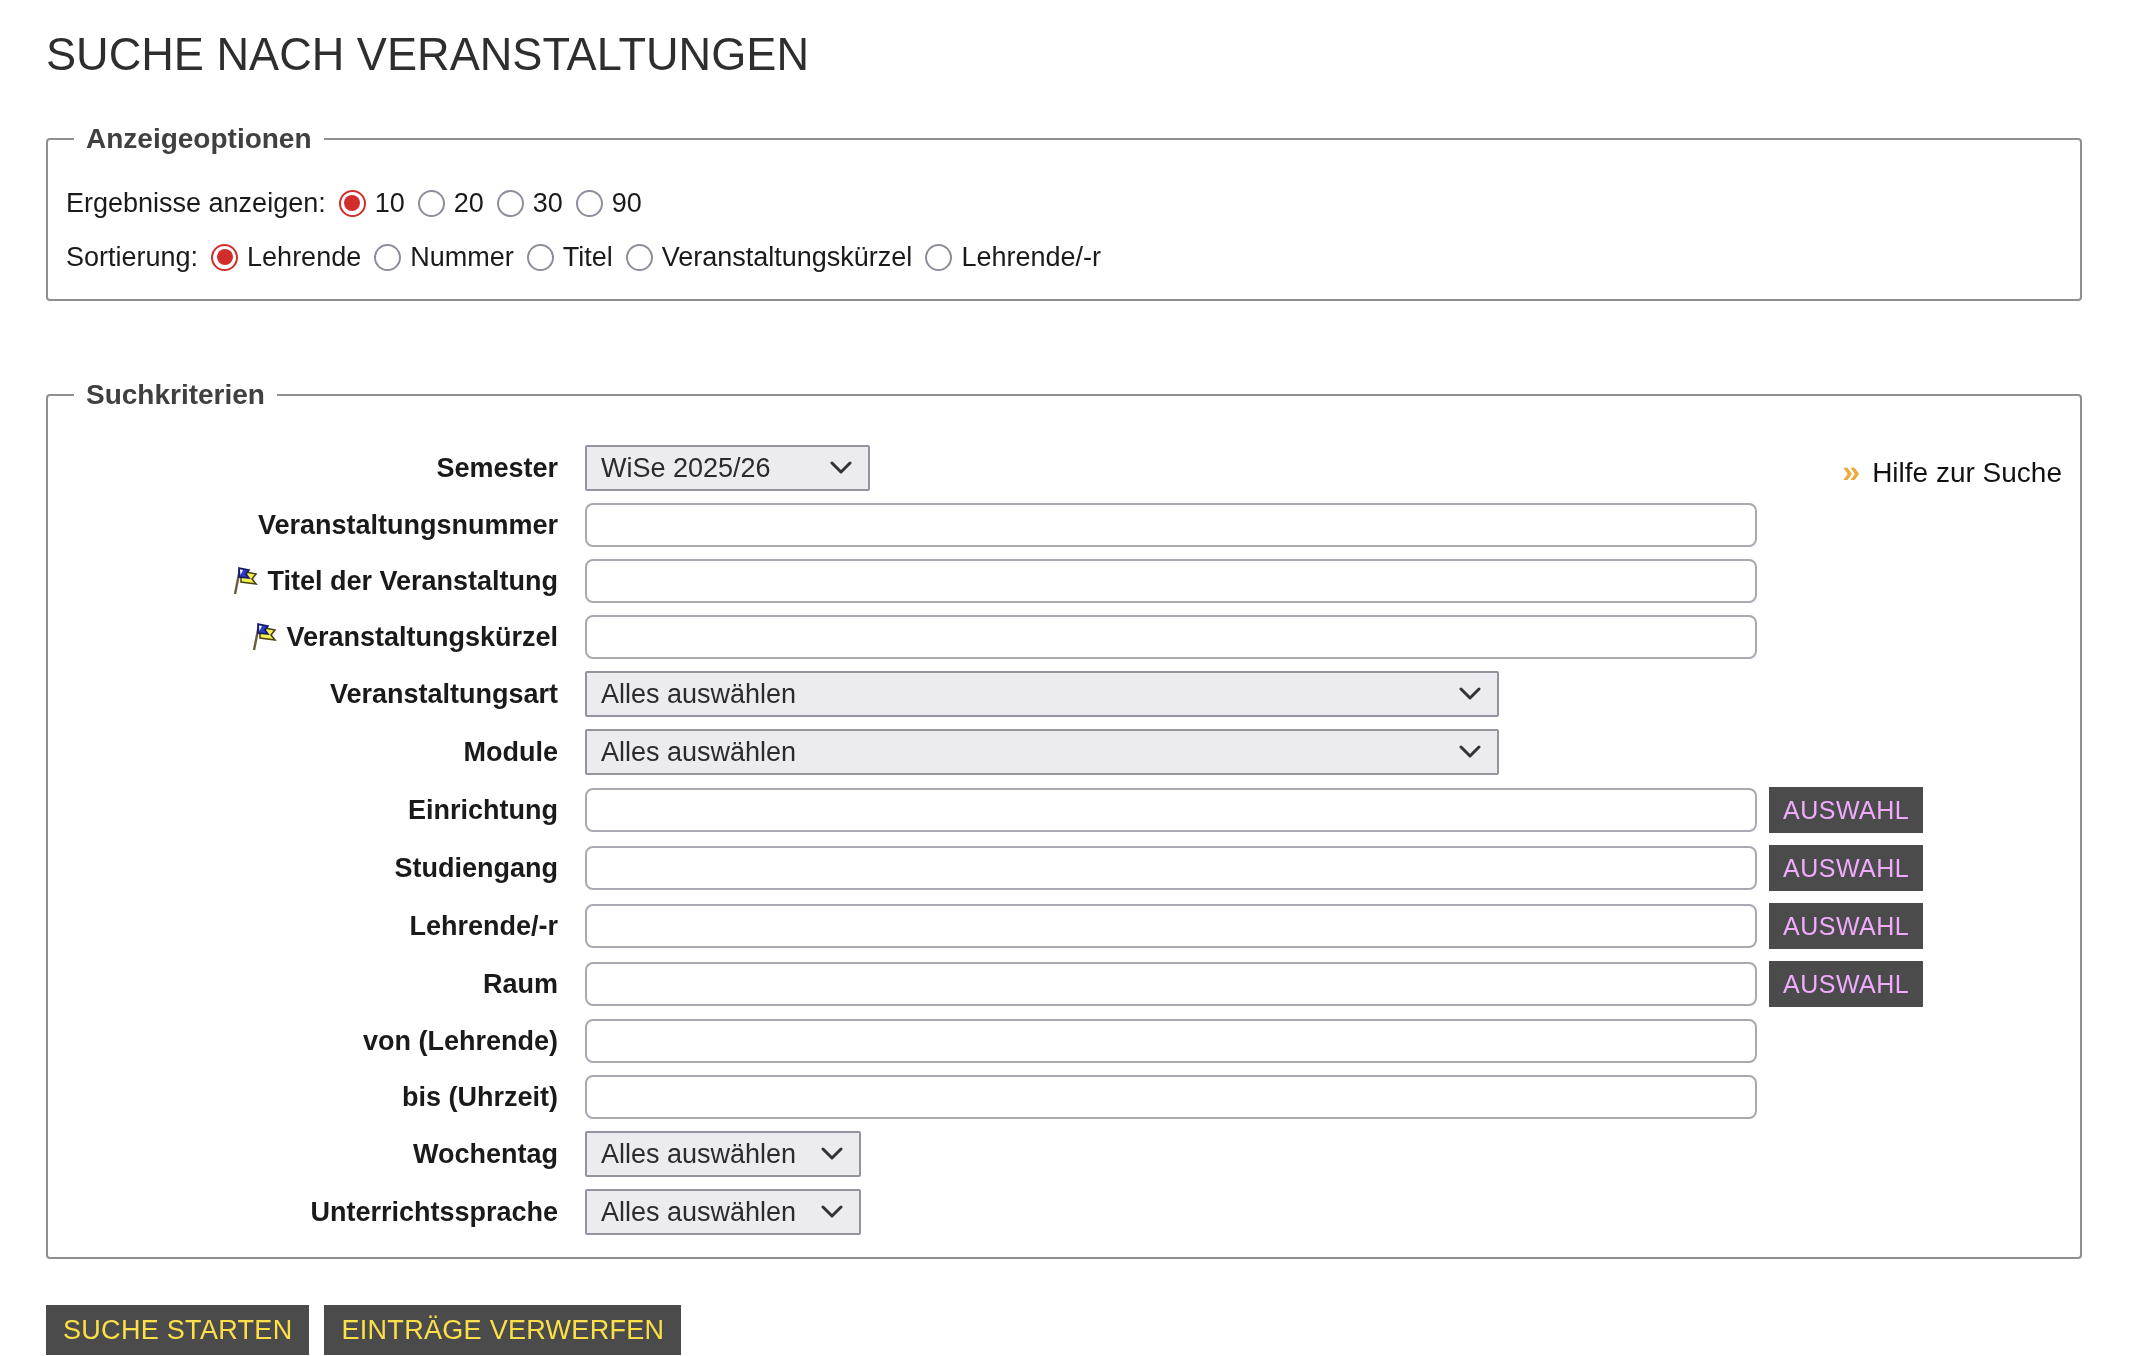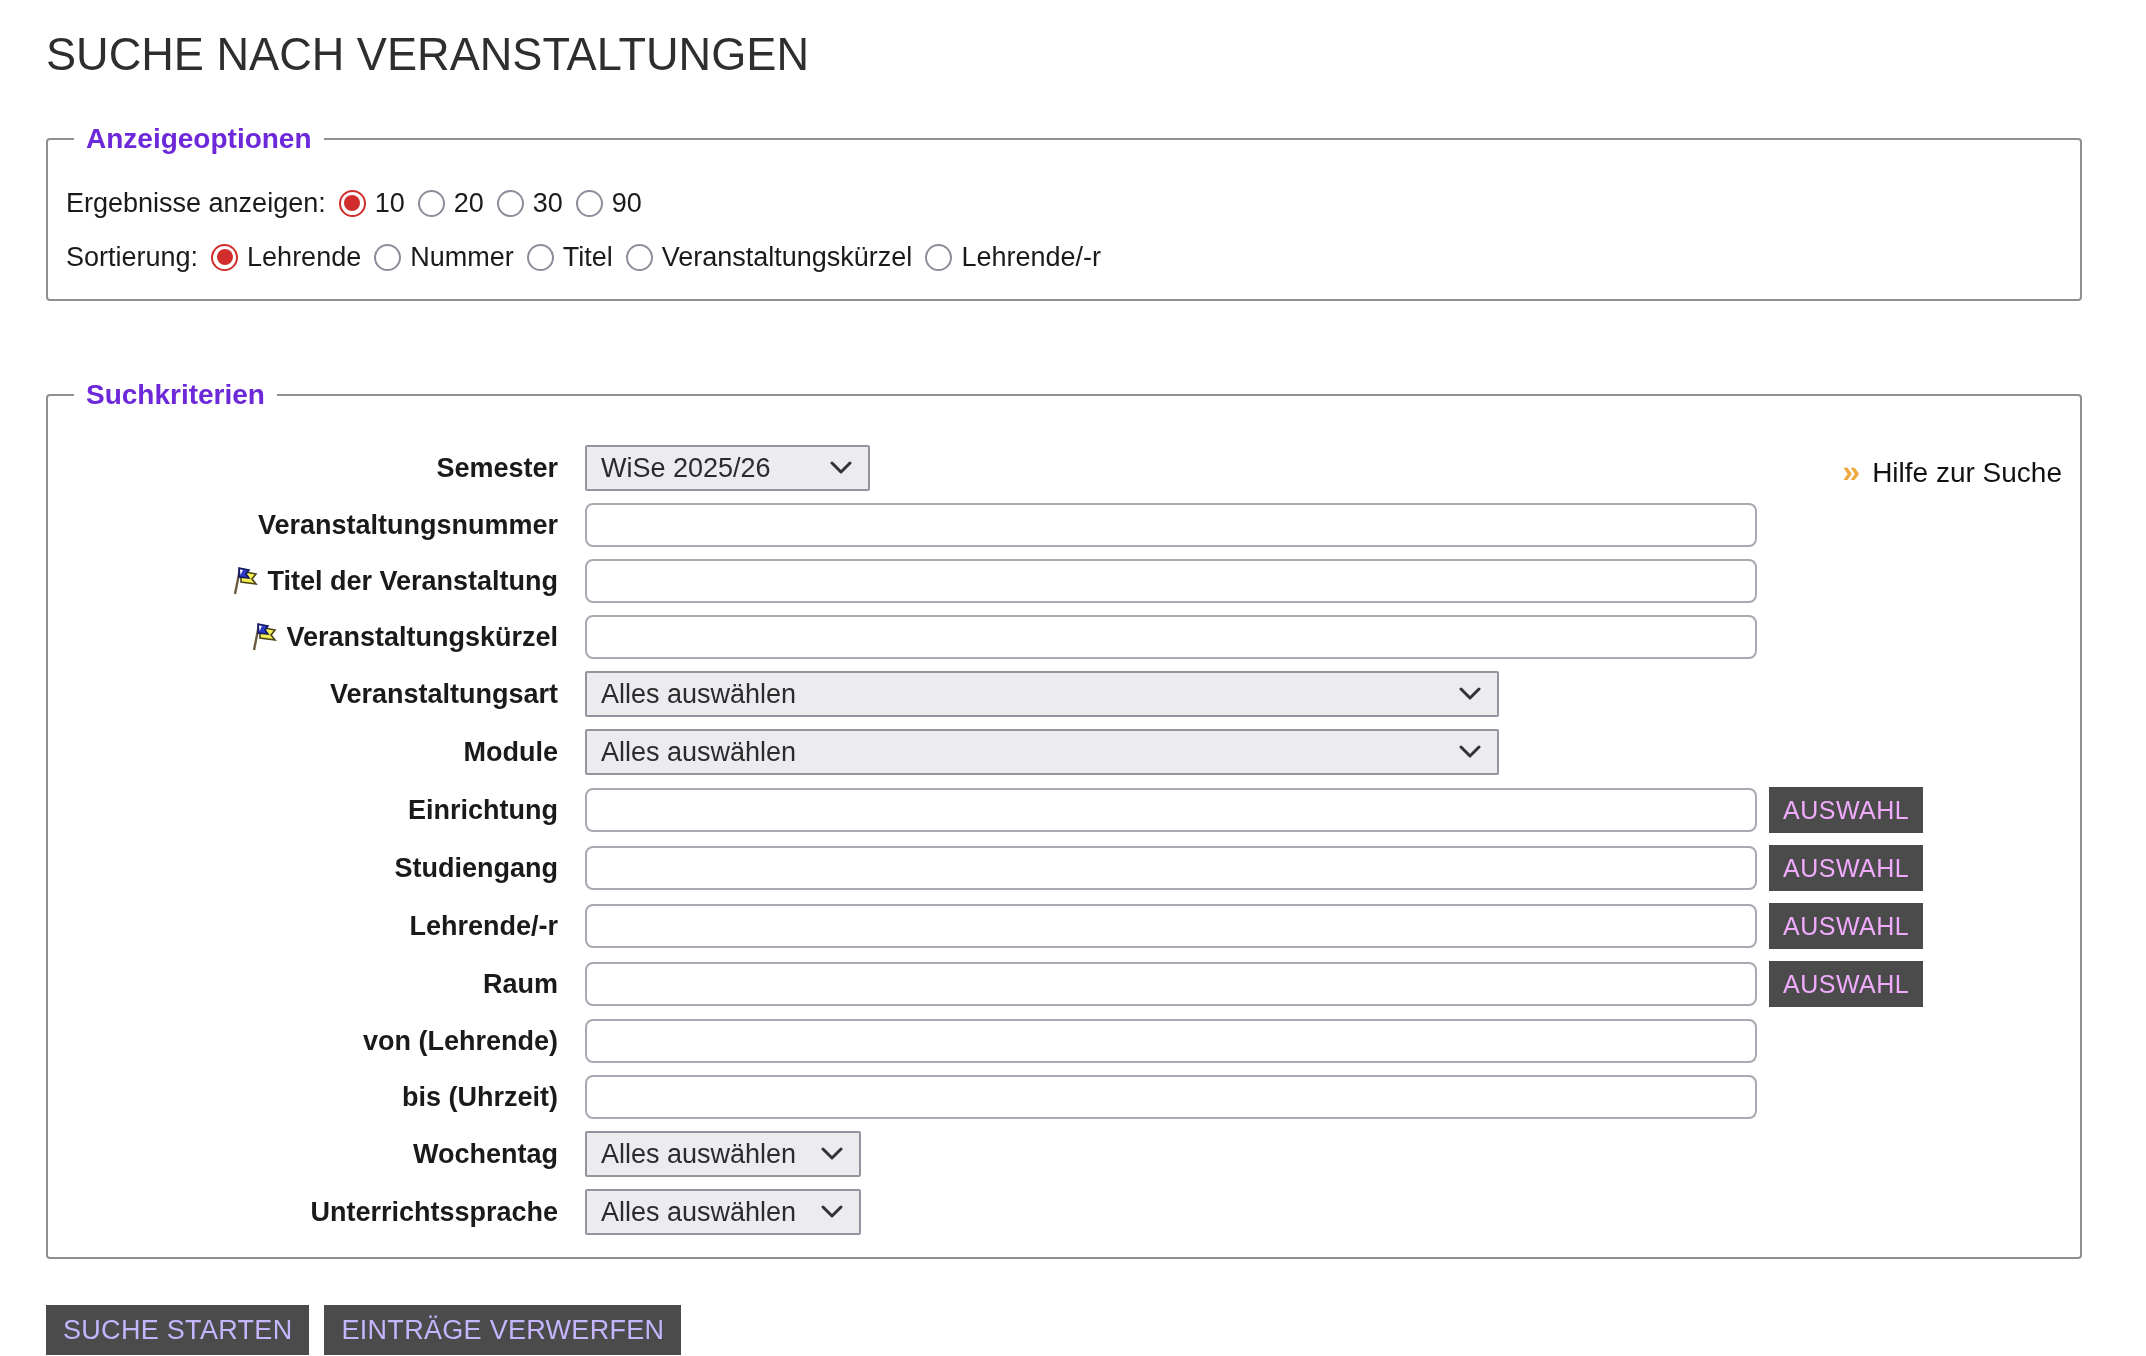--- a/index.html
+++ b/index.html
@@ -35,21 +35,21 @@
     padding: 14px 18px 22px 16px;
     background: #ffffff;
   }
   fieldset.anzeige { margin-top: 42px; }
   fieldset.suchkriterien { margin-top: 78px; position: relative; padding-top: 22px; }
   legend {
     font-size: 28px;
     font-weight: bold;
     padding: 0 12px;
     margin-left: 10px;
-    color: #6d28d9;
+    color: #404040;
   }
   
   .radio-row {
     display: flex;
     align-items: center;
     font-size: 27px;
     margin: 14px 0 0 2px;
     height: 40px;
   }
   .radio-row .group-label { white-space: nowrap; }
@@ -143,21 +143,21 @@
     padding: 0 14px;
     border: none;
     display: flex;
     align-items: center;
     letter-spacing: 0.5px;
     cursor: pointer;
   }
   .actions { margin-top: 46px; display: flex; }
   .btn-action {
     background: #4b4b4b;
-    color: #c4b5fd;
+    color: #fde047;
     border: none;
     font-family: "Liberation Sans", sans-serif;
     font-size: 27px;
     height: 50px;
     padding: 0 17px;
     margin-right: 15px;
     display: flex;
     align-items: center;
     letter-spacing: 0.3px;
     cursor: pointer;

